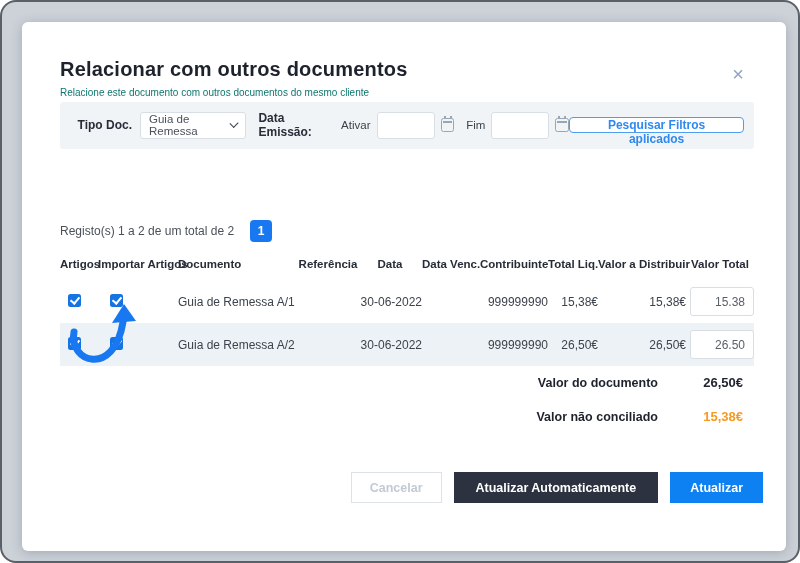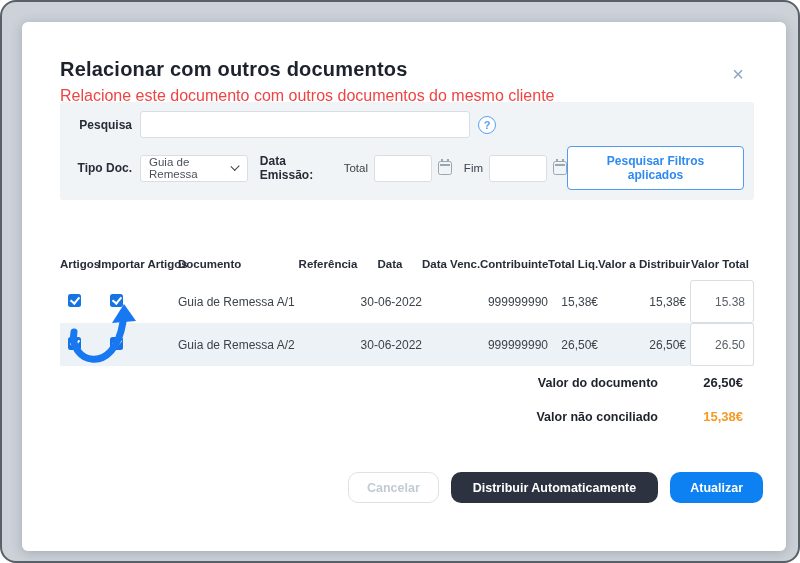--- a/index.html
+++ b/index.html
@@ -9,21 +9,21 @@
   .frame{position:absolute;inset:0;border:2px solid #5a6067;border-radius:16px;
     background:#cdd2d9;overflow:hidden;}
   .modal{position:absolute;left:20px;top:20px;width:764px;height:529px;background:#ffffff;
     border-radius:6px;box-shadow:0 2px 12px rgba(40,50,60,.25);}
 
   .close-btn{position:absolute;top:42px;right:42px;font-size:20px;line-height:20px;
     color:#8fa3c5;cursor:pointer;font-weight:400;}
 
   .header{position:absolute;left:38px;top:36px;right:70px;}
   .title{font-size:20px;font-weight:700;color:#1d222c;letter-spacing:.2px;margin:0 0 6px 0;}
-  .subtitle{font-size:16px;color:#ef4444;margin:0;}
+  .subtitle{font-size:10px;color:#0f766e;margin:0;}
 
   
   .filterbar{position:absolute;left:38px;top:80px;width:694px;background:#f1f4f6;
     border-radius:3px;padding:9px 10px 10px 6px;}
   .f-row{display:flex;align-items:center;}
   .f-row + .f-row{margin-top:8px;}
   .f-label{font-size:12px;font-weight:700;color:#272d38;width:74px;text-align:right;
     padding-right:8px;flex:0 0 74px;}
   .text-input{height:27px;background:#fff;border:1px solid #d9dee4;border-radius:3px;
     font-size:12px;color:#3c434c;padding:0 8px;outline:none;font-family:inherit;}
@@ -37,21 +37,21 @@
   .chevron{width:7px;height:7px;border-right:1.5px solid #3c434c;border-bottom:1.5px solid #3c434c;
     transform:rotate(45deg);margin-top:-4px;}
   .inline-label{font-size:12px;font-weight:700;color:#272d38;margin:0 6px 0 12px;}
   .inline-label.light{font-weight:400;font-size:11.5px;color:#3c434c;}
   .date-input{width:58px;}
   .cal-icon{width:15px;height:14px;border:1.5px solid #9aa6b2;border-radius:2.5px;margin-left:6px;
     position:relative;cursor:pointer;background:#f1f4f6;}
   .cal-icon::before{content:"";position:absolute;left:1px;right:1px;top:2px;height:1.5px;background:#9aa6b2;}
   .cal-icon::after{content:"";position:absolute;top:-3.5px;left:2px;width:2px;height:3px;background:#9aa6b2;
     box-shadow:6px 0 0 #9aa6b2;}
-  .filter-apply-btn{margin-left:auto;height:44px;padding:0 16px;background:#fff;
+  .filter-apply-btn{margin-left:auto;height:16px;padding:0 16px;background:#fff;
     border:1px solid #4f9cf0;border-radius:4px;color:#2e8af0;font-size:12px;font-weight:600;
     cursor:pointer;font-family:inherit;}
 
   
   .results-line{position:absolute;left:38px;top:198px;display:flex;align-items:center;}
   .results-text{font-size:12px;color:#4a5158;}
   .page-badge{width:22px;height:22px;background:#1778f2;color:#fff;border-radius:4px;
     font-size:12px;font-weight:600;display:flex;align-items:center;justify-content:center;
     margin-left:16px;cursor:pointer;}
 
@@ -63,74 +63,73 @@
   .th{font-size:11.5px;font-weight:700;color:#272d38;white-space:nowrap;}
   .th.num{text-align:center;}
   .trow{min-height:43px;}
   .trow.shaded{background:#ecf2f5;}
   .td{font-size:12px;color:#3c434c;white-space:nowrap;}
   .td.num{text-align:right;}
   .cb{width:13px;height:13px;background:#1673e2;border-radius:2.5px;position:relative;
     display:inline-block;cursor:pointer;margin-left:12px;}
   .cb::after{content:"";position:absolute;left:4px;top:1.5px;width:4px;height:7px;
     border-right:2px solid #fff;border-bottom:2px solid #fff;transform:rotate(40deg);}
-  .valor-input{width:64px;height:43px;text-align:right;color:#5a6169;}
+  .valor-input{width:64px;height:29px;text-align:right;color:#5a6169;}
   .arrow-svg{position:absolute;left:2px;top:46px;pointer-events:none;}
 
   
   .summary{position:absolute;right:43px;top:353px;width:320px;}
   .sum-row{display:flex;justify-content:flex-end;align-items:center;margin-bottom:19px;}
   .sum-label{font-size:12.5px;font-weight:700;color:#1d222c;}
   .sum-value{font-size:13px;font-weight:700;color:#1d222c;width:85px;text-align:right;}
   .sum-value.orange{color:#f59a23;}
 
   
   .actions{position:absolute;right:23px;top:450px;display:flex;align-items:center;gap:12px;}
-  .btn{height:31px;border-radius:10px;font-size:12.5px;font-weight:600;cursor:pointer;
+  .btn{height:31px;border-radius:0;font-size:12.5px;font-weight:600;cursor:pointer;
     font-family:inherit;border:none;padding:0 18px;}
   .btn-cancel{background:#fff;border:1px solid #dde2ea;color:#c2cad6;}
   .btn-dark{background:#2c3240;color:#fff;padding:0 22px;}
   .btn-primary{background:#0d80f2;color:#fff;padding:0 20px;}
 </style>
 </head>
 <body>
 
 <div class="frame">
   <div class="modal">
 
     <div class="close-btn">×</div>
 
     <div class="header">
       <h1 class="title">Relacionar com outros documentos</h1>
       <p class="subtitle">Relacione este documento com outros documentos do mesmo cliente</p>
     </div>
 
     <div class="filterbar">
       <div class="f-row">
-        <div class="f-label">Pesquisa</div>
-        <input class="text-input search-input" type="text" value="" style="">
-        <div class="help-icon">?</div>
-      </div>
-      <div class="f-row">
         <div class="f-label">Tipo Doc.</div>
         <div class="select-box">
           <span class="sel-text">Guia de Remessa</span>
           <span class="chevron"></span>
         </div>
         <span class="inline-label">Data Emissão:</span>
-        <span class="inline-label light" style="margin-left:2px">Total</span>
+        <span class="inline-label light" style="margin-left:2px">Ativar</span>
         <input class="text-input date-input" type="text" value="" style="">
         <span class="cal-icon"></span>
         <span class="inline-label light">Fim</span>
         <input class="text-input date-input" type="text" value="" style="">
         <span class="cal-icon"></span>
         <button class="filter-apply-btn">Pesquisar Filtros aplicados</button>
       </div>
     </div>
 
+    <div class="results-line">
+      <span class="results-text">Registo(s) 1 a 2 de um total de 2</span>
+      <span class="page-badge">1</span>
+    </div>
 
     <div class="table">
       <div class="tgrid thead">
         <div class="th">Artigos</div>
         <div class="th">Importar Artigos</div>
         <div class="th">Documento</div>
         <div class="th num">Referência</div>
         <div class="th num">Data</div>
         <div class="th num">Data Venc.</div>
         <div class="th num">Contribuinte</div>
@@ -177,18 +176,18 @@
         <span class="sum-value">26,50€</span>
       </div>
       <div class="sum-row">
         <span class="sum-label">Valor não conciliado</span>
         <span class="sum-value orange">15,38€</span>
       </div>
     </div>
 
     <div class="actions">
       <button class="btn btn-cancel">Cancelar</button>
-      <button class="btn btn-dark">Distribuir Automaticamente</button>
+      <button class="btn btn-dark">Atualizar Automaticamente</button>
       <button class="btn btn-primary">Atualizar</button>
     </div>
 
   </div>
 </div>
 
 </body></html>

